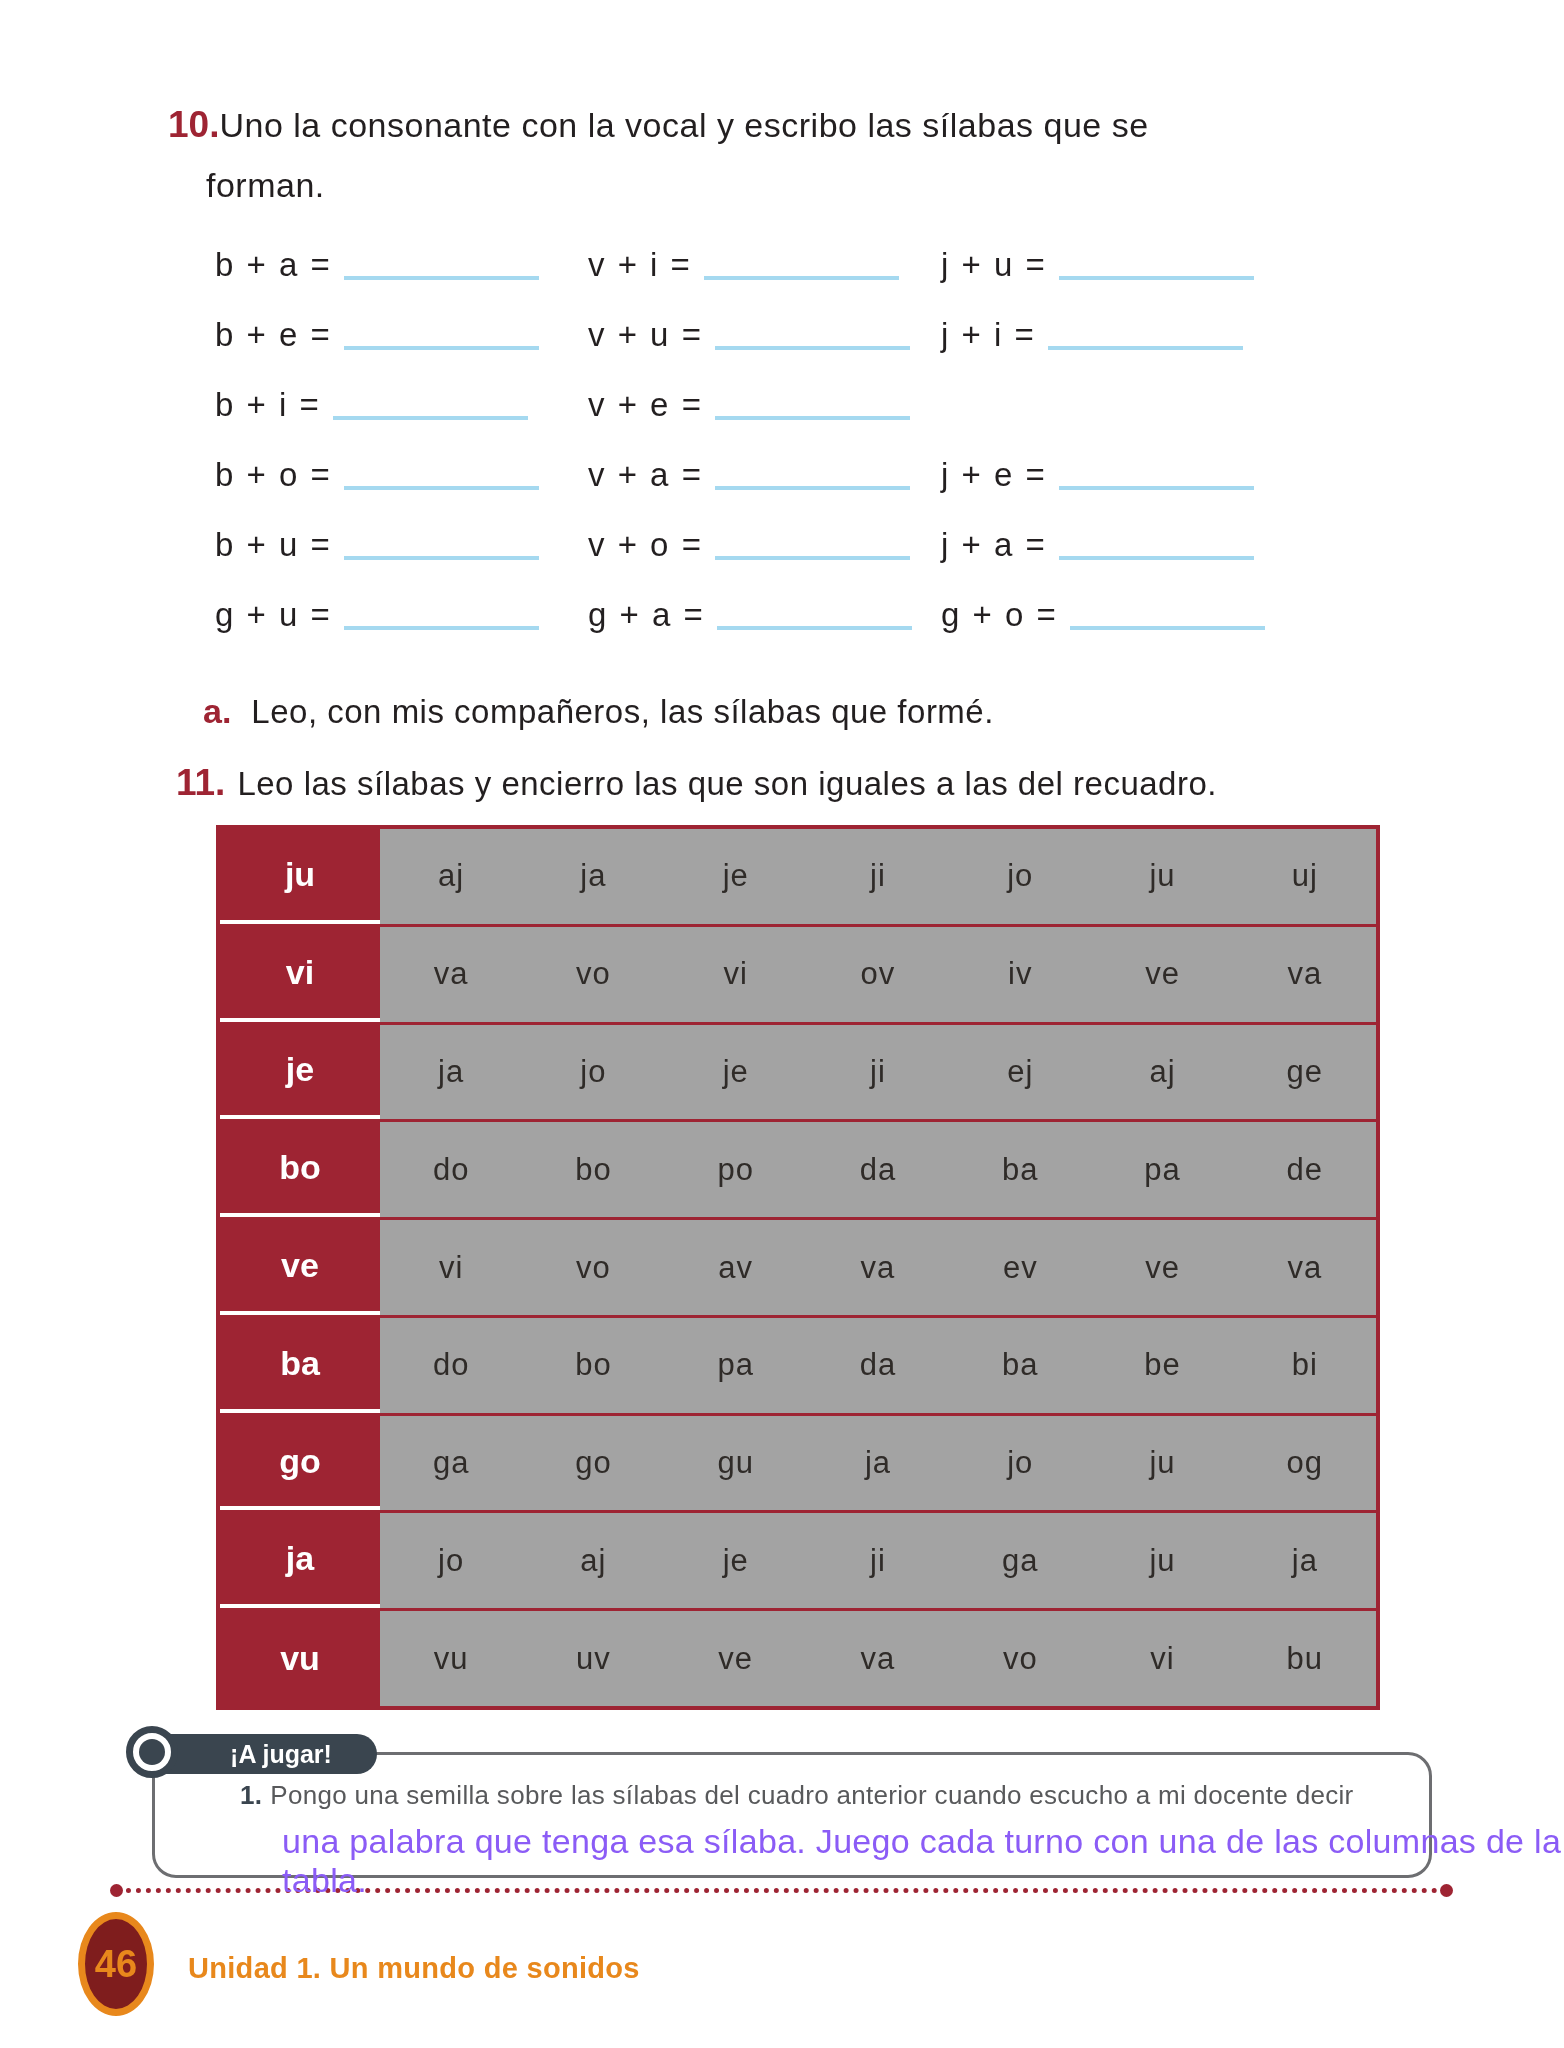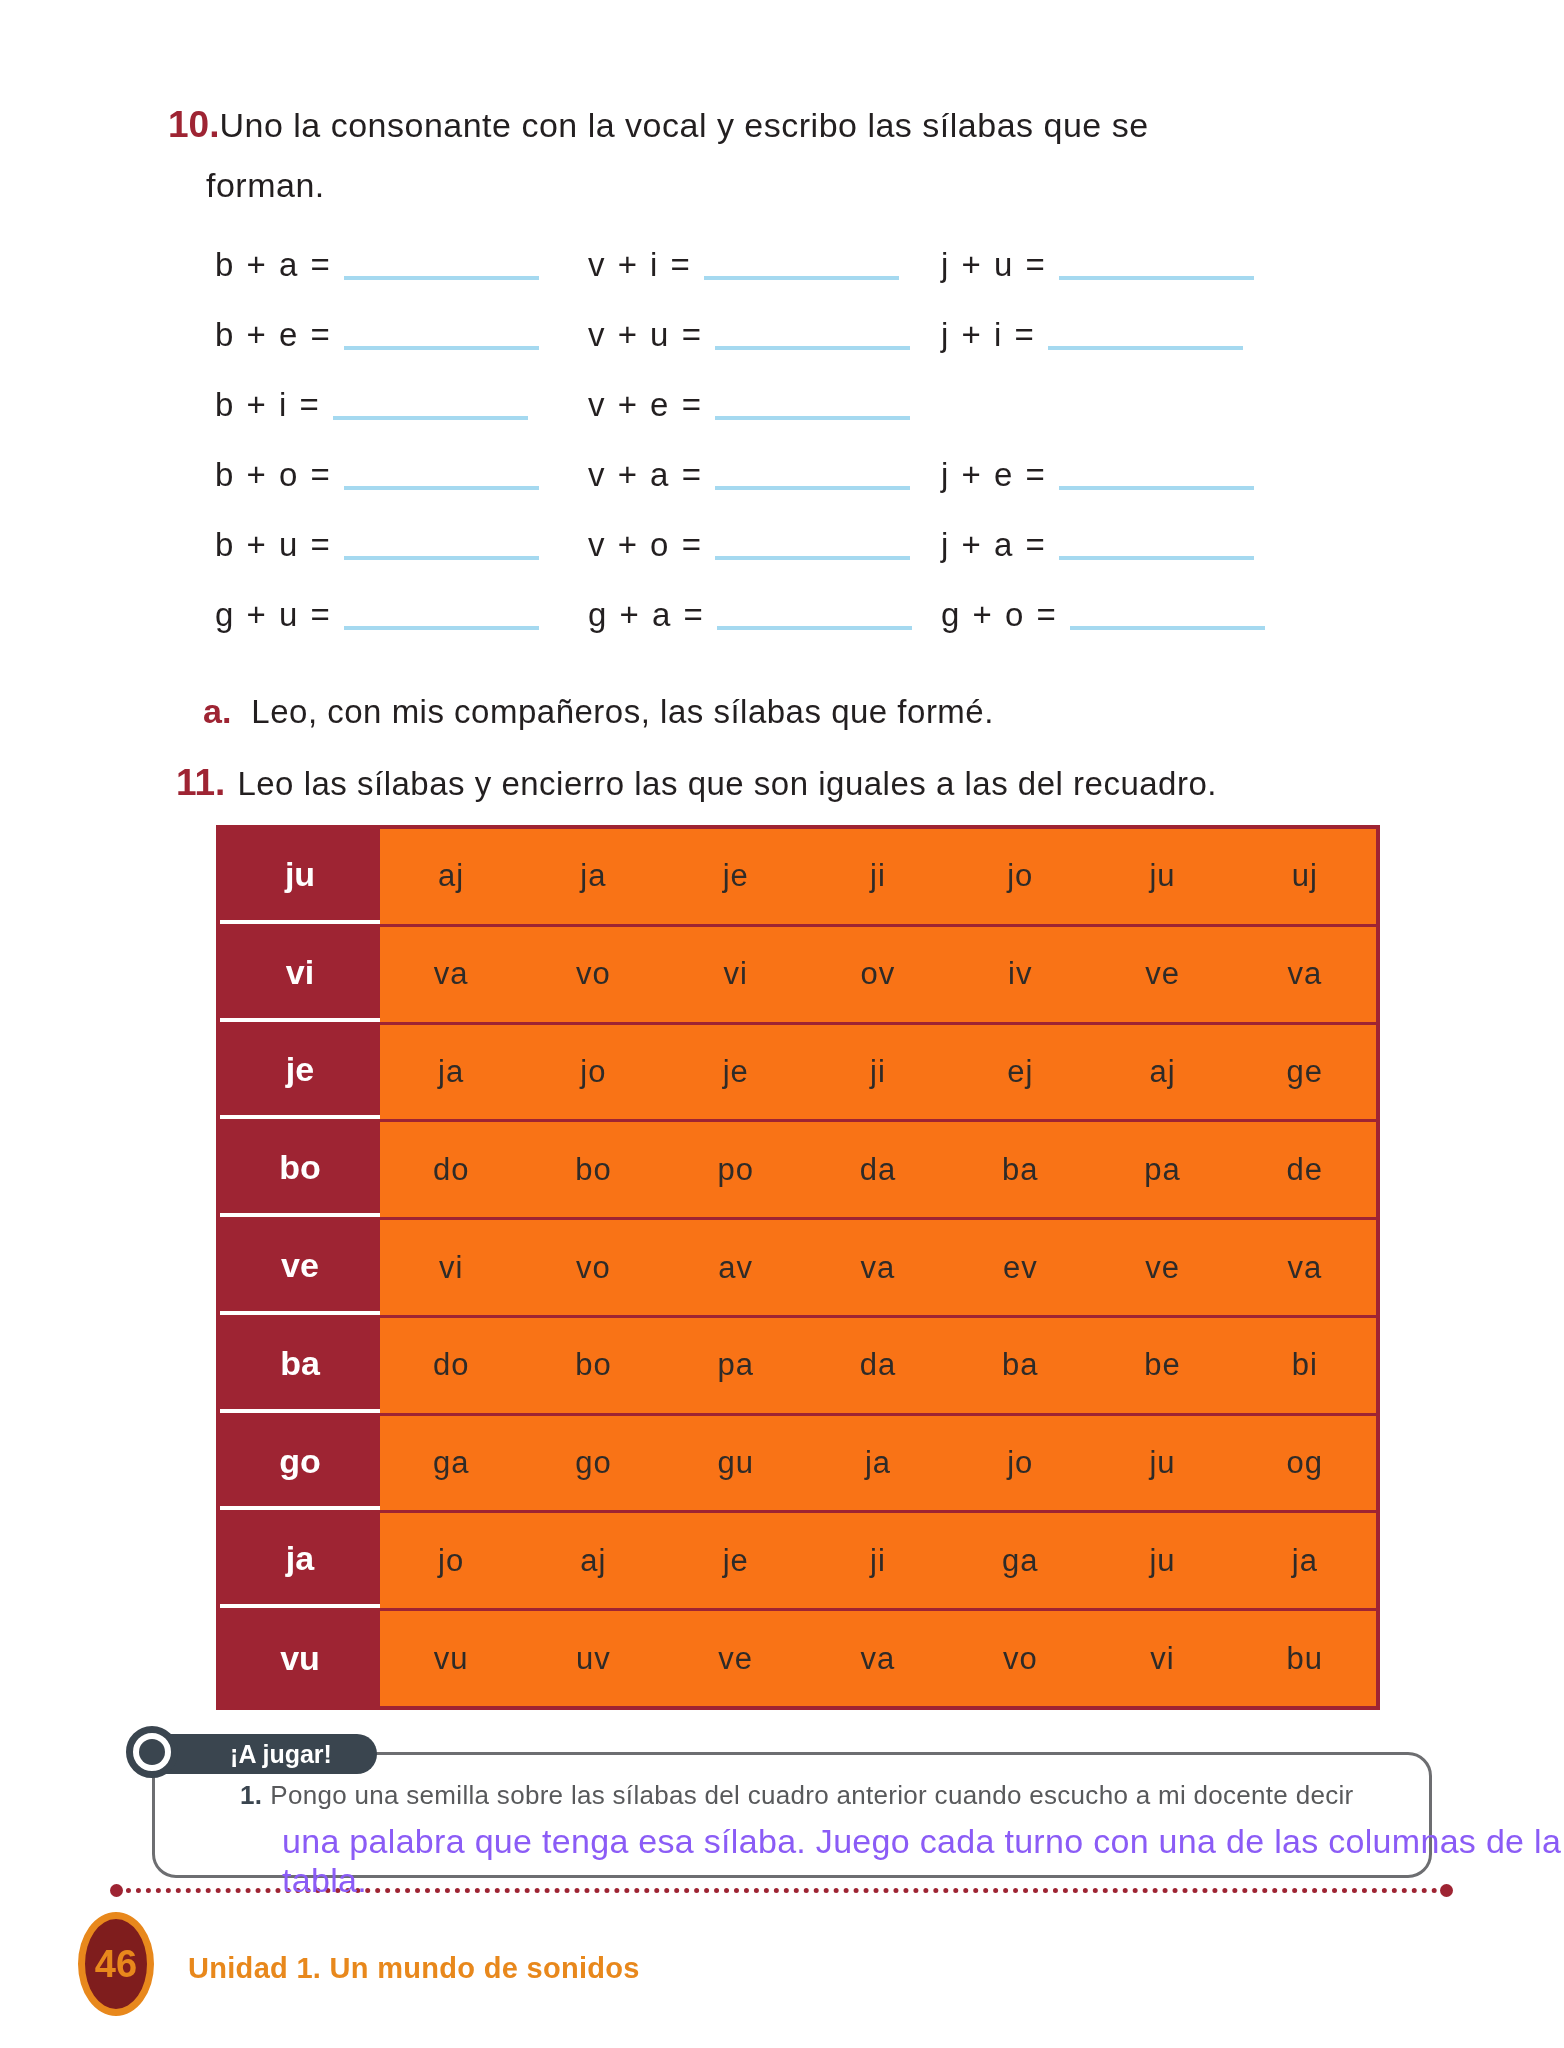--- a/index.html
+++ b/index.html
@@ -25,21 +25,21 @@
   
   .item-a { position:absolute; left:203px; top:692px; display:flex; align-items:baseline; }
   .item-a .letter { color:#9e2433; font-weight:bold; font-size:34px; margin-right:20px; }
   .item-a .a-text { font-size:33px; letter-spacing:0.5px; }
   
   .h11 { position:absolute; left:150px; top:762px; display:flex; align-items:baseline;margin-left:26px; }
   .h11 .h-text { font-size:33px; letter-spacing:0.5px; margin-left:12px; }
   
   .syl-table {
     position:absolute; left:216px; top:825px; width:1164px; height:885px;
-    border:4px solid #9e2433; display:flex; flex-direction:column; background:#f97316;
+    border:4px solid #9e2433; display:flex; flex-direction:column; background:#a3a3a3;
   }
   .syl-row { flex:1; display:grid; grid-template-columns:160px repeat(7,1fr); border-bottom:3px solid #9e2433; }
   .syl-row:last-child { border-bottom:none; }
   .syl-label {
     background:#9e2433; color:#ffffff; font-weight:bold; font-size:34px;
     display:flex; align-items:center; justify-content:center; border-bottom:4px solid #ffffff;
   }
   .syl-row:last-child .syl-label { border-bottom:none; }
   .syl-cell { display:flex; align-items:center; justify-content:center; font-size:31px; color:#2f2b28; letter-spacing:1px; }
   

